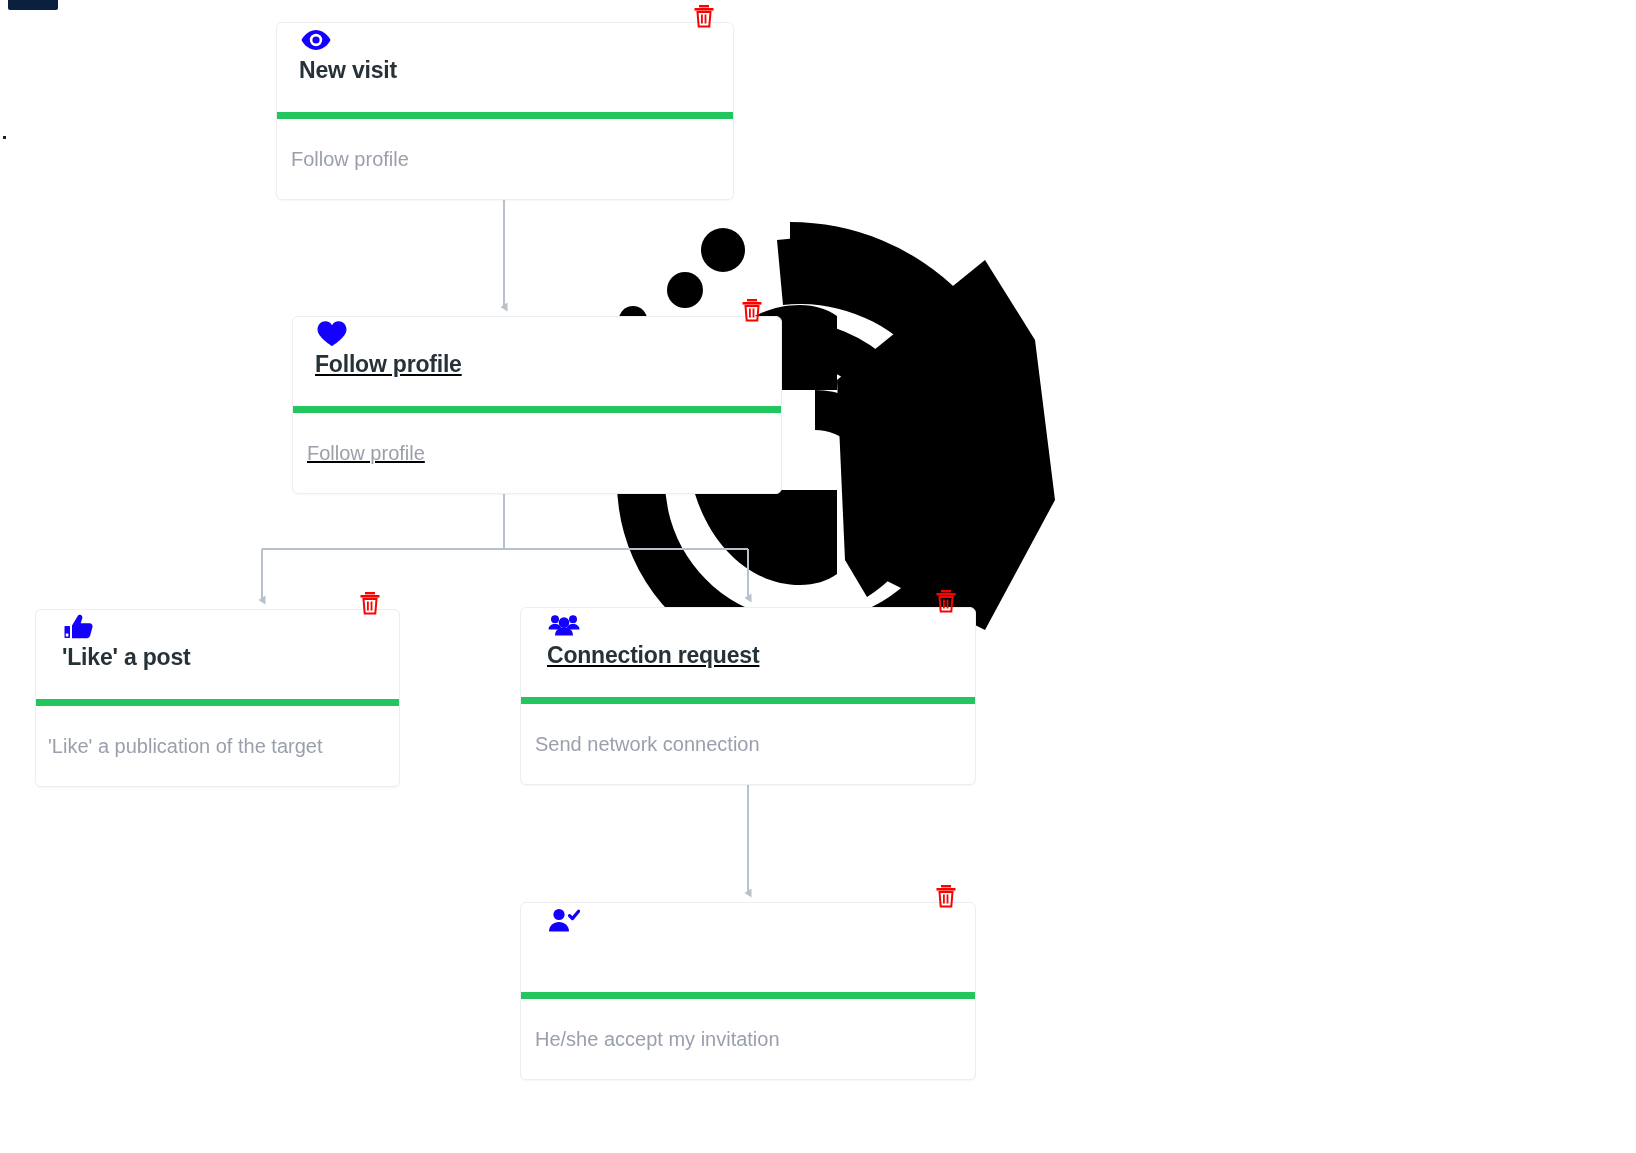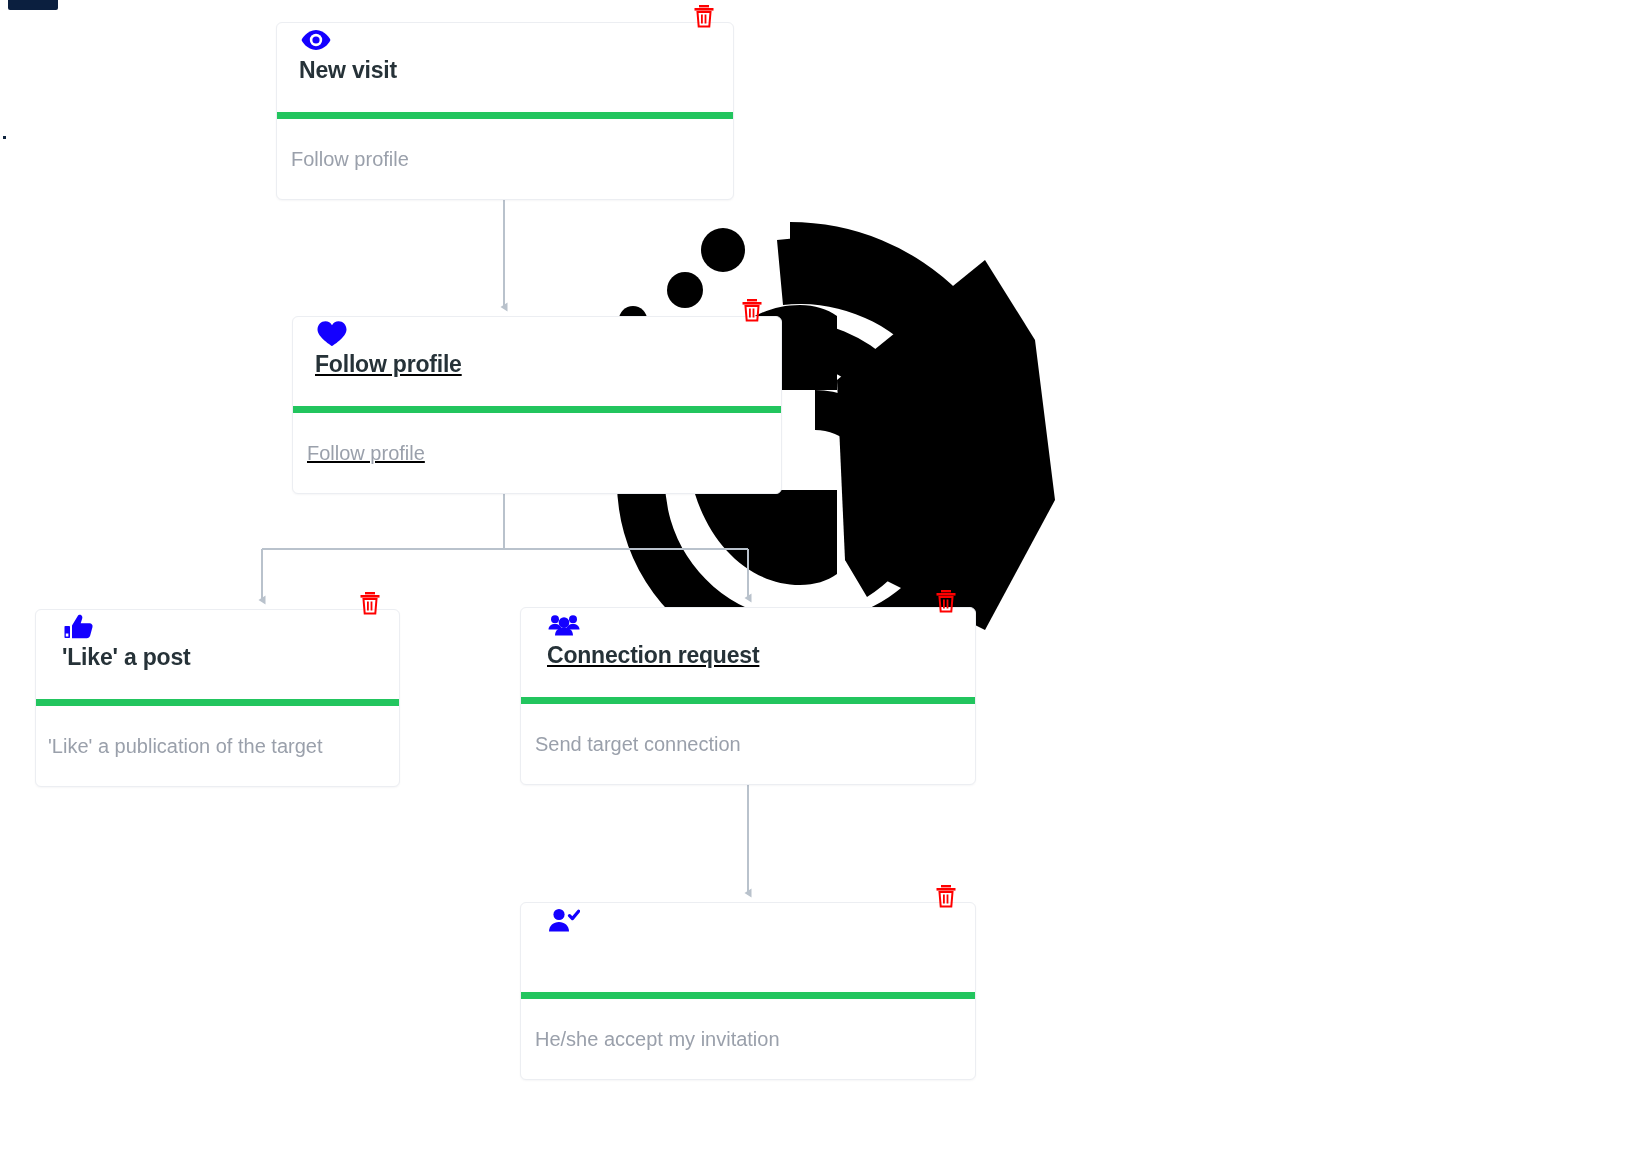--- a/index.html
+++ b/index.html
@@ -346,21 +346,21 @@
           <circle cx="25" cy="6.2" r="4" fill="#1400ff"></circle>
           <path d="M0.5 16.5 C0.5 13 3.4 11 7 11 C10.6 11 13.5 13 13.5 16.5 Z" fill="#1400ff"></path>
           <path d="M18.5 16.5 C18.5 13 21.4 11 25 11 C28.6 11 31.5 13 31.5 16.5 Z" fill="#1400ff"></path>
           <circle cx="16" cy="9.6" r="5.3" fill="#1400ff"></circle>
           <path d="M7 22.5 C7 17.4 11 14.3 16 14.3 C21 14.3 25 17.4 25 22.5 Z" fill="#1400ff"></path>
         </svg>
       </span>
       <span class="node-title">Connection request</span>
     </div>
     <div class="node-body">
-      <span class="node-desc">Send target connection</span>
+      <span class="node-desc">Send network connection</span>
     </div>
   </div>
 
   <div class="node-card" id="card-condition-accept">
     <button class="delete-btn">
       <span>
         <svg width="22" height="24" viewBox="0 0 22 24" xmlns="http://www.w3.org/2000/svg">
           <rect x="6" y="1" width="10" height="2.4" fill="#ff0000"></rect>
           <rect x="1.5" y="4" width="19" height="2.6" fill="#ff0000"></rect>
           <path d="M4.5 8 L17.5 8 L16.3 22.5 L5.7 22.5 Z" fill="none" stroke="#ff0000" stroke-width="2"></path>

